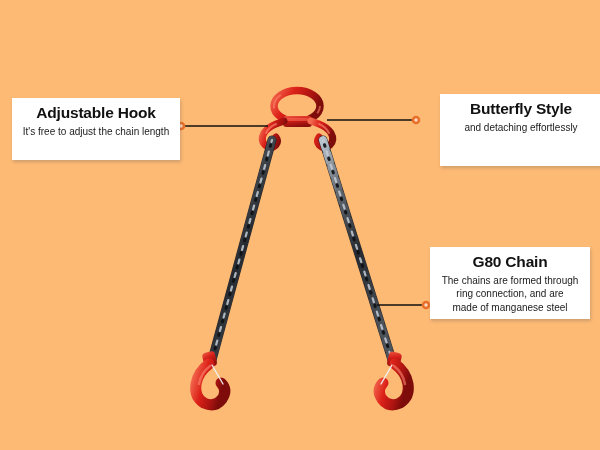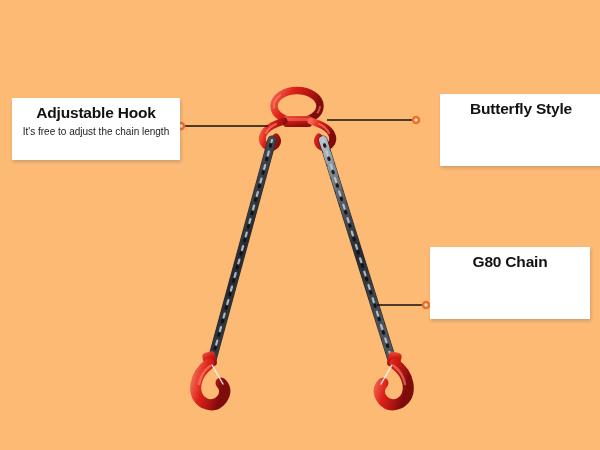--- a/index.html
+++ b/index.html
@@ -153,20 +153,26 @@
   <div class="callout" id="callout-adjustable-hook">
     <div class="callout-title">Adjustable Hook</div>
     <div class="callout-body">
       <span>It's free to adjust the chain length</span>
     </div>
   </div>
 
   <div class="callout" id="callout-butterfly-style">
     <div class="callout-title">Butterfly Style</div>
     <div class="callout-body">
+      <span>and detaching effortlessly</span>
     </div>
   </div>
 
   <div class="callout" id="callout-g80-chain">
     <div class="callout-title">G80 Chain</div>
+    <div class="callout-body">
+      <span>The chains are formed through</span>
+      <span>ring connection, and are</span>
+      <span>made of manganese steel</span>
+    </div>
   </div>
 
 </div>
 
 </body></html>

